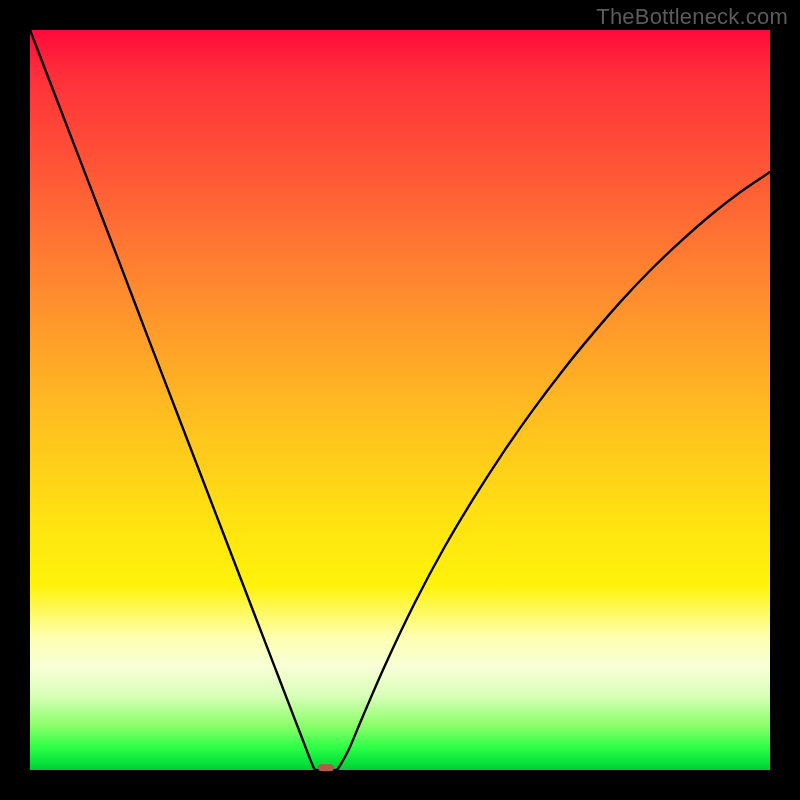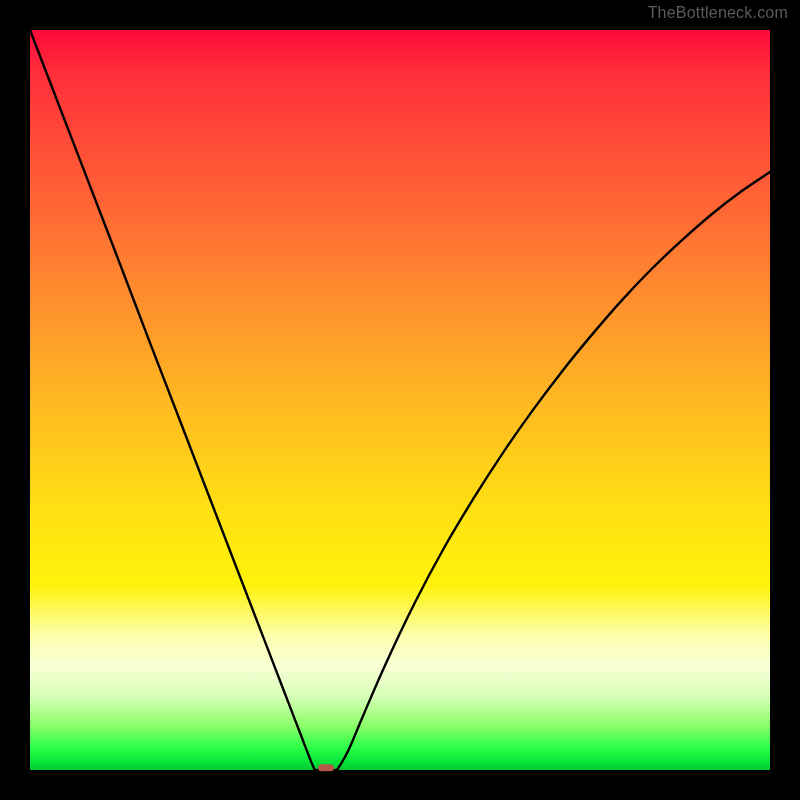--- a/index.html
+++ b/index.html
@@ -42,21 +42,21 @@
       #2bff47 97%,
       #07e33a 99%,
       #06c934 100%
     );
   }
   .watermark {
     position: absolute;
     top: 4px;
     right: 12px;
     color: #5b5b5b;
-    font-size: 16px;
+    font-size: 22px;
     font-weight: 400;
     letter-spacing: 0.2px;
     user-select: none;
   }
   svg.curve-layer {
     position: absolute;
     left: 0;
     top: 0;
     width: 740px;
     height: 740px;

